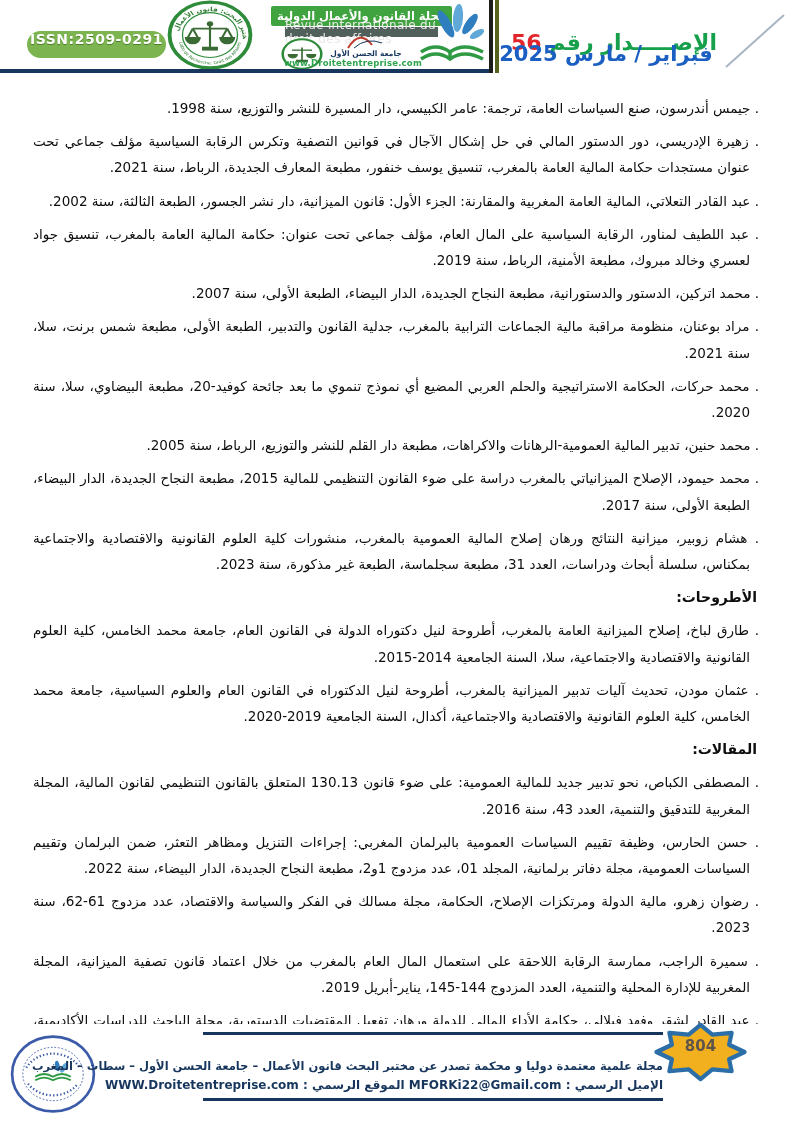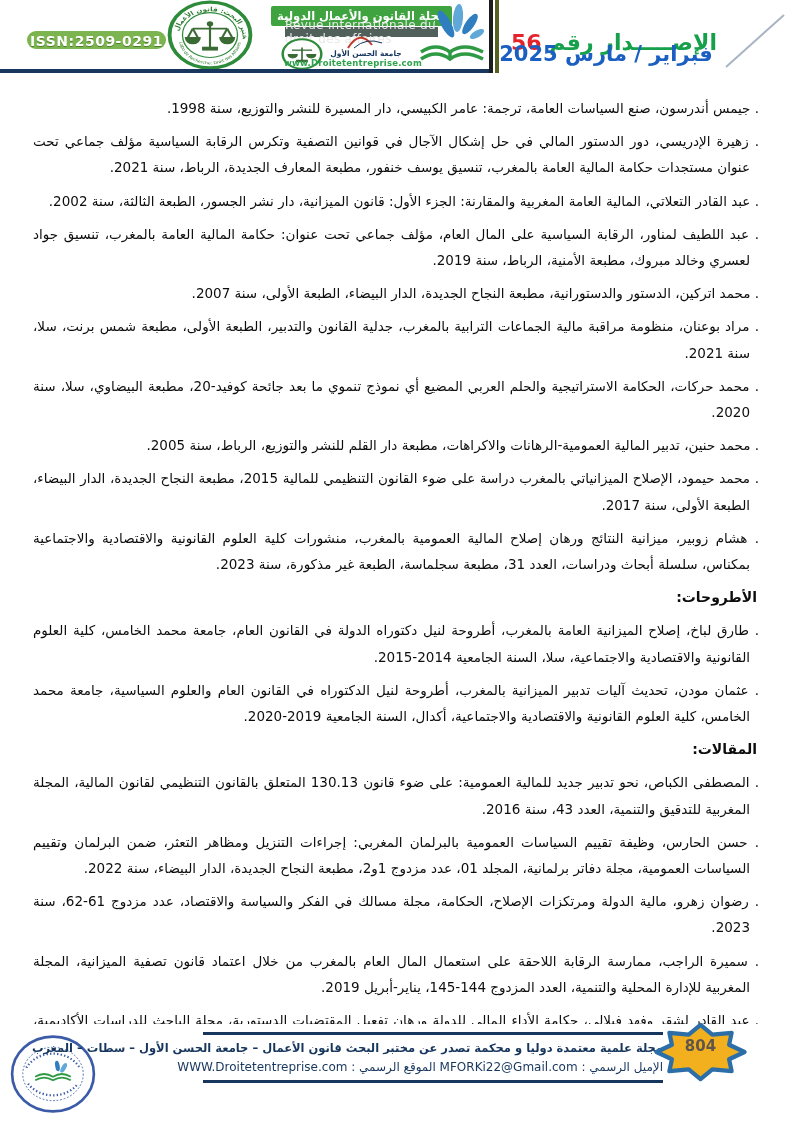--- a/index.html
+++ b/index.html
@@ -3,23 +3,23 @@
 <meta charset="utf-8">
 <style>
   html,body{margin:0;padding:0;}
   body{
     width:794px;height:1123px;background:#ffffff;position:relative;overflow:hidden;
     font-family:"DejaVu Sans", sans-serif;color:#111;
   }
   
   .header{position:absolute;left:0;top:0;width:794px;height:86px;}
   .issn-pill{
-    position:absolute;left:27px;top:31px;width:139px;height:18px;border-radius:14px;
+    position:absolute;left:27px;top:31px;width:139px;height:27px;border-radius:14px;
     background:#7cb450;color:#fff;font-weight:bold;font-size:14px;letter-spacing:.5px;
-    display:flex;align-items:flex-end;justify-content:center;
+    display:flex;align-items:flex-start;justify-content:center;
     text-shadow:0 1px 0 #4e7d2a;
   }
   .seal-large{position:absolute;left:167px;top:0px;width:86px;height:70px;}
   .banner-green{
     position:absolute;left:271px;top:6px;width:181px;height:20px;background:#3fa43f;
     color:#fff;font-weight:bold;font-size:11.5px;display:flex;align-items:center;justify-content:center;
     border-radius:2px;
   }
   .banner-sub{
     position:absolute;left:285px;top:27px;width:153px;height:10px;background:#51605a;
@@ -57,25 +57,25 @@
     direction:rtl;text-align:justify;font-size:13.5px;line-height:26.2px;color:#0d0d0d;
   }
   .refs p{margin:7px;padding-right:9px;text-indent:-9px;}
   .refs h3{margin:0;padding-right:9px;font-size:14px;font-weight:bold;line-height:26.2px;}
   
   .footer{position:absolute;left:0;top:1030px;width:794px;height:90px;}
   .stamp{position:absolute;left:8px;top:4px;width:90px;height:80px;}
   .footer-center{position:absolute;left:203px;top:2px;width:460px;}
   .footer-rule{height:3px;background:#17365d;}
   .footer-line1{
-    margin-top:6px;color:#17365d;font-weight:bold;font-size:11.5px;text-align:center;
+    margin-top:24px;color:#17365d;font-weight:bold;font-size:11.5px;text-align:center;
     direction:rtl;white-space:nowrap;
   }
   .footer-line2{
-    margin-top:5px;margin-bottom:6px;color:#17365d;font-weight:normal;font-size:12px;text-align:center;
+    margin-top:5px;margin-bottom:6px;color:#17365d;font-weight:bold;font-size:12px;text-align:center;
     direction:rtl;white-space:nowrap;
   }
   .footer-line2 .lat{direction:ltr;unicode-bidi:embed;}
   .page-badge{position:absolute;left:652px;top:-8px;width:97px;height:60px;}
 </style>
 </head>
 <body>
 
 <div class="header">
 

